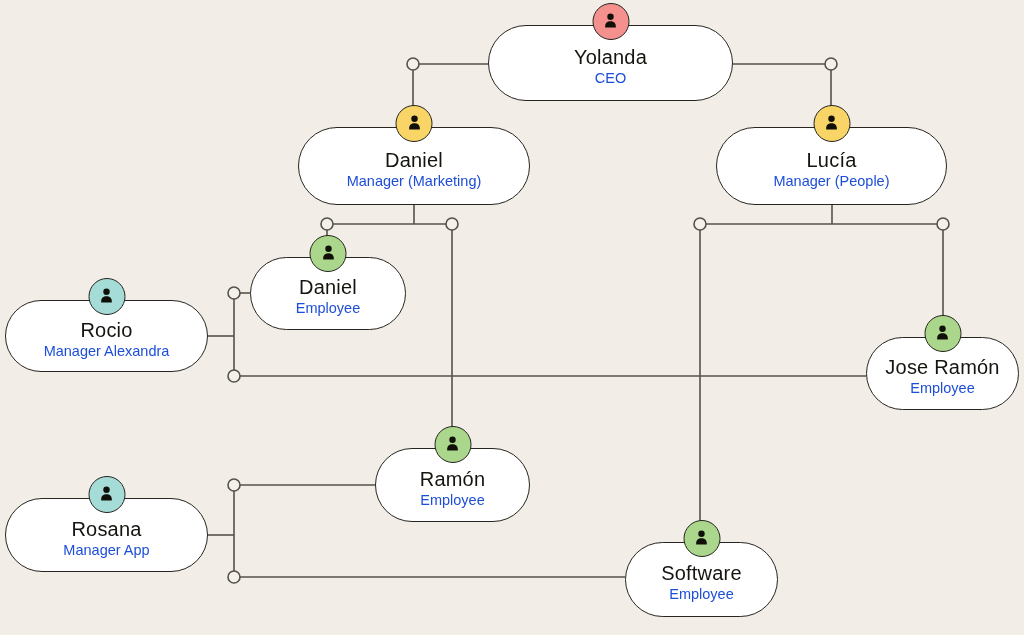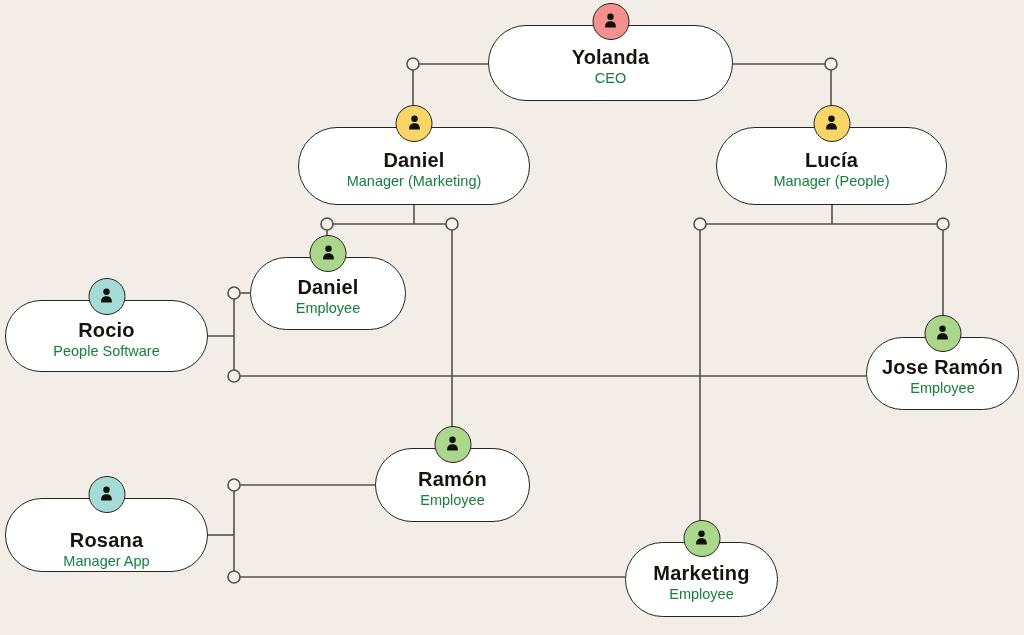--- a/index.html
+++ b/index.html
@@ -42,29 +42,29 @@
     box-sizing: border-box;
     border: 1.8px solid #26251f;
     border-radius: 50%;
     display: flex;
     align-items: center;
     justify-content: center;
   }
   .avatar svg { display: block; }
   .node-name {
     font-size: 20px;
-    font-weight: 700;
+    font-weight: 400;
     color: #15140f;
     line-height: 1.2;
     letter-spacing: 0.2px;
     white-space: nowrap;
   }
   .node-role {
     font-size: 14.5px;
-    color: #15803d;
+    color: #1d4ed8;
     line-height: 1.3;
     white-space: nowrap;
   }
 </style>
 </head>
 <body>
 
 <div id="canvas" style="background: rgb(242, 238, 231);">
   <svg id="wires">
       <polyline points="488,64 413,64 413,106" fill="none" stroke="#55524b" stroke-width="1.6"></polyline>
@@ -137,21 +137,21 @@
     <span class="node-role">Employee</span>
   </div>
     <div class="node" style="left: 5px; top: 300px; width: 203px; height: 72px;">
     <span class="avatar" style="background: rgb(166, 220, 216);">
       <svg width="22" height="22" viewBox="0 0 24 24" fill="#111008">
         <circle cx="12" cy="7.4" r="3.5"></circle>
         <path d="M12 12.3c-3.5 0-5.8 2.2-5.8 5.3v1.5h11.6v-1.5c0-3.1-2.3-5.3-5.8-5.3z"></path>
       </svg>
     </span>
     <span class="node-name">Rocio</span>
-    <span class="node-role">People Software</span>
+    <span class="node-role">Manager Alexandra</span>
   </div>
     <div class="node" style="left: 866px; top: 337px; width: 153px; height: 73px;">
     <span class="avatar" style="background: rgb(171, 215, 141);">
       <svg width="22" height="22" viewBox="0 0 24 24" fill="#111008">
         <circle cx="12" cy="7.4" r="3.5"></circle>
         <path d="M12 12.3c-3.5 0-5.8 2.2-5.8 5.3v1.5h11.6v-1.5c0-3.1-2.3-5.3-5.8-5.3z"></path>
       </svg>
     </span>
     <span class="node-name">Jose Ramón</span>
     <span class="node-role">Employee</span>
@@ -159,33 +159,33 @@
     <div class="node" style="left: 375px; top: 448px; width: 155px; height: 74px;">
     <span class="avatar" style="background: rgb(171, 215, 141);">
       <svg width="22" height="22" viewBox="0 0 24 24" fill="#111008">
         <circle cx="12" cy="7.4" r="3.5"></circle>
         <path d="M12 12.3c-3.5 0-5.8 2.2-5.8 5.3v1.5h11.6v-1.5c0-3.1-2.3-5.3-5.8-5.3z"></path>
       </svg>
     </span>
     <span class="node-name">Ramón</span>
     <span class="node-role">Employee</span>
   </div>
-    <div class="node" style="left: 5px; top: 498px; width: 203px; height: 74px; justify-content: flex-end;">
+    <div class="node" style="left: 5px; top: 498px; width: 203px; height: 74px;">
     <span class="avatar" style="background: rgb(166, 220, 216);">
       <svg width="22" height="22" viewBox="0 0 24 24" fill="#111008">
         <circle cx="12" cy="7.4" r="3.5"></circle>
         <path d="M12 12.3c-3.5 0-5.8 2.2-5.8 5.3v1.5h11.6v-1.5c0-3.1-2.3-5.3-5.8-5.3z"></path>
       </svg>
     </span>
     <span class="node-name">Rosana</span>
     <span class="node-role">Manager App</span>
   </div>
     <div class="node" style="left: 625px; top: 542px; width: 153px; height: 75px;">
     <span class="avatar" style="background: rgb(171, 215, 141);">
       <svg width="22" height="22" viewBox="0 0 24 24" fill="#111008">
         <circle cx="12" cy="7.4" r="3.5"></circle>
         <path d="M12 12.3c-3.5 0-5.8 2.2-5.8 5.3v1.5h11.6v-1.5c0-3.1-2.3-5.3-5.8-5.3z"></path>
       </svg>
     </span>
-    <span class="node-name">Marketing</span>
+    <span class="node-name">Software</span>
     <span class="node-role">Employee</span>
   </div>
   </div>
 
 </body></html>

